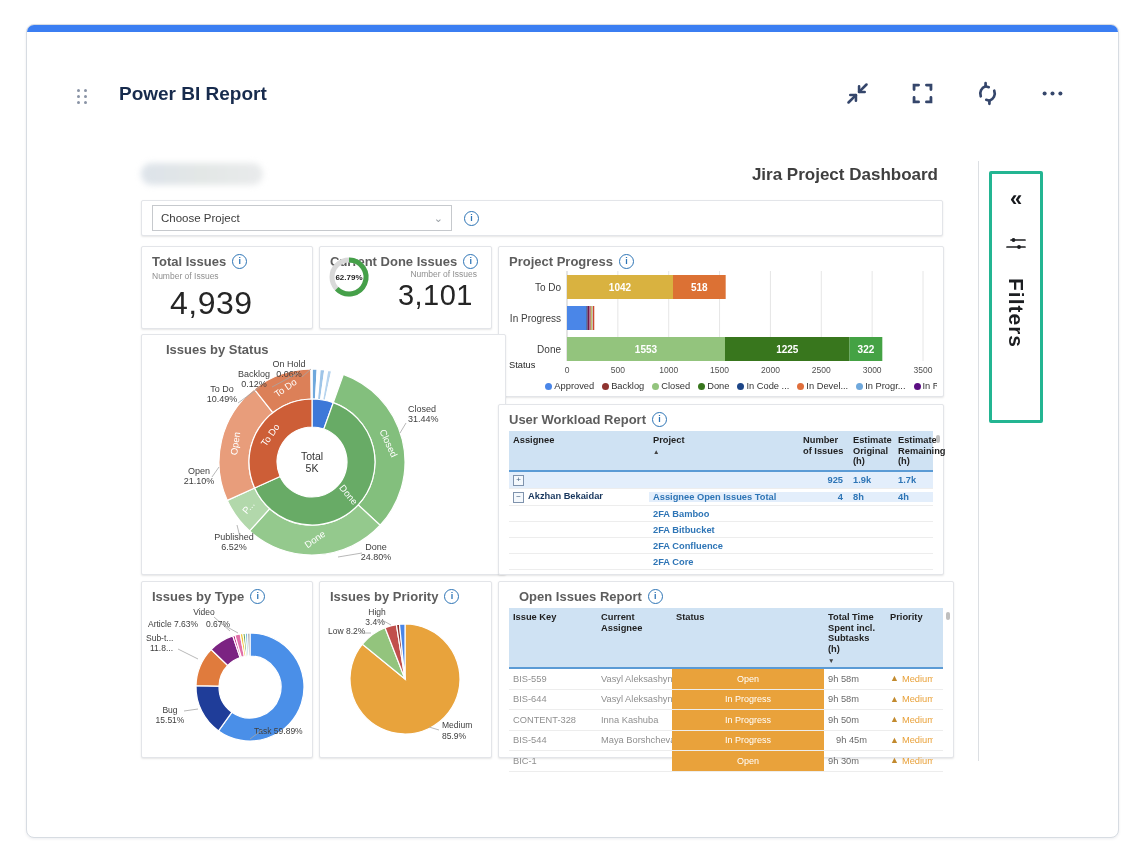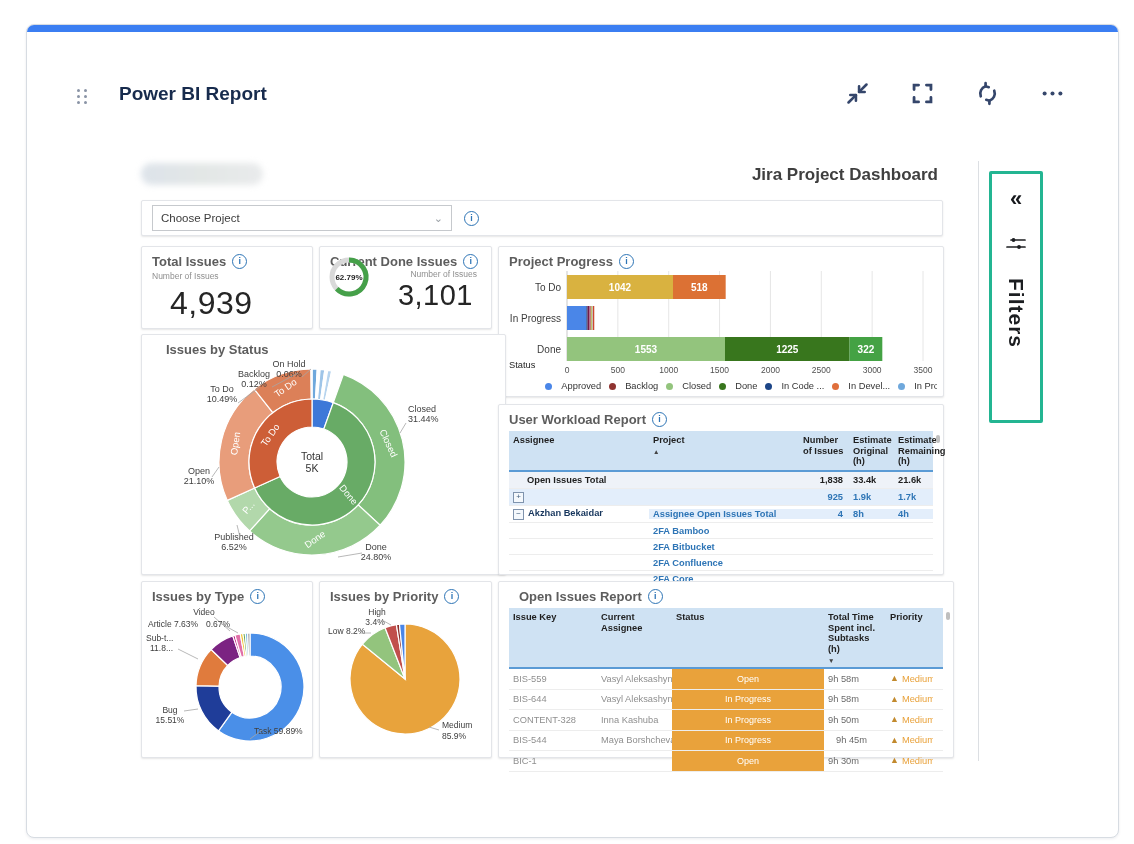--- a/index.html
+++ b/index.html
@@ -36,21 +36,21 @@
   .kpi-sub{font-size:8.5px;color:#8f8f8f;padding:2px 10px 0;}
   .kpi-val{font-size:32px;color:#252525;padding:4px 10px 0 28px;letter-spacing:.5px;}
   .done-wrap{position:relative;height:56px;}
   .done-sub{position:absolute;right:14px;top:0;font-size:8.5px;color:#8f8f8f;}
   .done-val{position:absolute;right:18px;top:10px;font-size:29px;color:#252525;letter-spacing:.5px;}
   .gauge{position:absolute;left:6px;top:-14px;}
   
   .pp-legend{position:absolute;left:10px;right:6px;bottom:5px;display:flex;align-items:center;gap:8px;
     font-size:9.3px;color:#333;white-space:nowrap;overflow:hidden;}
   .pp-legend .lt{color:#252525;margin-right:2px;}
-  .litem{display:flex;align-items:center;gap:9px;flex:0 0 auto;margin-top:43px;}
+  .litem{display:flex;align-items:center;gap:2px;flex:0 0 auto;margin-top:43px;}
   .ldot{width:7px;height:7px;border-radius:50%;flex:0 0 auto;}
   
   .scrolldot{position:absolute;right:3px;width:4px;height:8px;background:#bfbfbf;border-radius:2px;}
   .wl-grid{position:absolute;left:10px;right:10px;top:26px;font-size:9.3px;color:#252525;}
   .thead{display:grid;background:#cfe2f3;border-bottom:2px solid #5b9bd5;color:#1f1f1f;font-weight:700;}
   .thead>div{padding:4px 3px 3px 4px;line-height:1.15;position:relative;}
   .sortmark{display:block;font-size:6.5px;color:#444;margin-top:2px;}
   .trow{display:grid;align-items:center;border-bottom:1px solid #ededed;}
   .trow>div{padding:0 3px 0 4px;overflow:hidden;white-space:nowrap;}
   .num-r{text-align:right;padding-right:6px!important;}
@@ -304,27 +304,20 @@
       <span class="info">i</span>
     </div>
     <div class="wl-grid" id="wl-table">
         <div class="thead" style="grid-template-columns: 140px 150px 50px 45px 39px;">
           <div><span>Assignee</span></div>
           <div><span>Project</span><span class="sortmark">▲</span></div>
           <div><span>Number of Issues</span></div>
           <div><span>Estimate Original (h)</span></div>
           <div><span>Estimate Remaining (h)</span></div>
         </div>
-        <div class="trow rowgray" style="grid-template-columns: 140px 150px 50px 45px 39px; height: 16px;">
-          <div class="dkbold" style="padding-left: 18px;">Open Issues Total</div>
-          <div></div>
-          <div class="num-r dkbold">1,838</div>
-          <div class="dkbold">33.4k</div>
-          <div class="dkbold">21.6k</div>
-        </div>
         <div class="trow rowblue" style="grid-template-columns: 140px 150px 50px 45px 39px; height: 16px;">
           <div><span class="expander">+</span></div>
           <div></div>
           <div class="num-r blue">925</div>
           <div class="blue">1.9k</div>
           <div class="blue">1.7k</div>
         </div>
         <div class="trow" style="grid-template-columns: 140px 150px 50px 45px 39px; height: 16px;">
           <div><span class="expander">−</span><span class="name-dk">Akzhan Bekaidar</span></div>
           <div class="blue cellblue">Assignee Open Issues Total</div>

